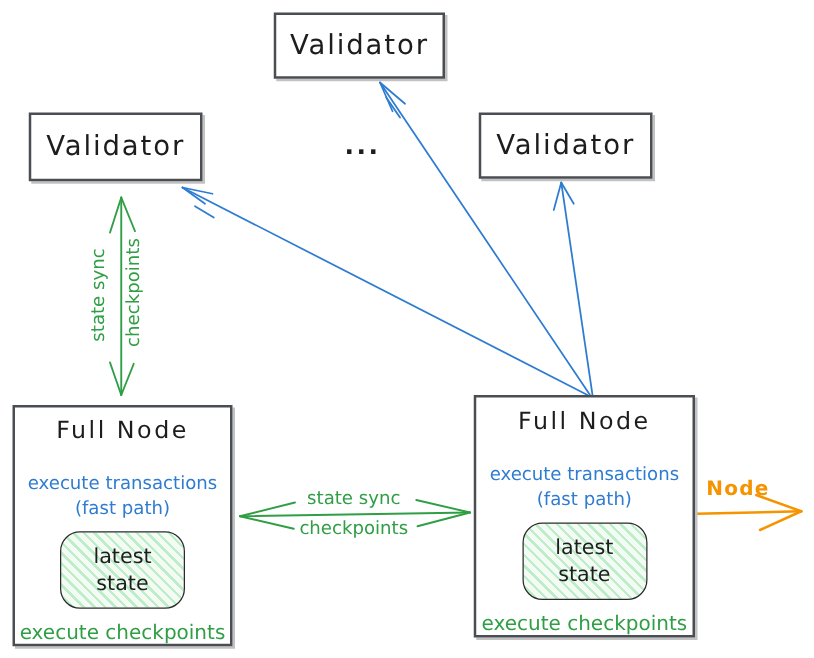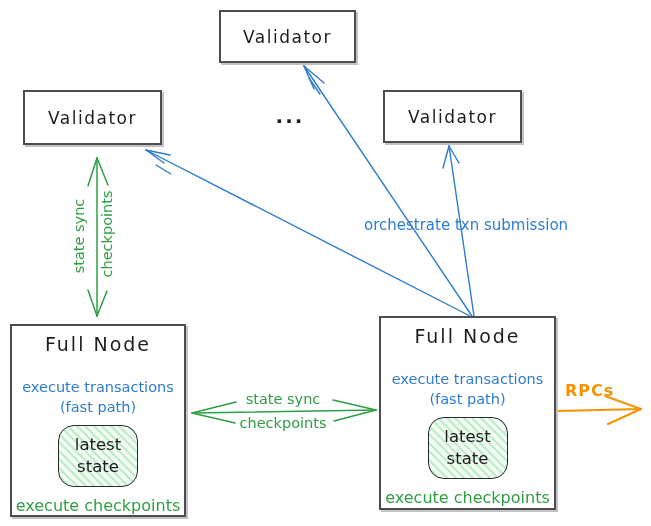--- a/index.html
+++ b/index.html
@@ -33,26 +33,27 @@
   svg.arrows .blue   { stroke: var(--blue);   stroke-width: 1.4; }
   svg.arrows .green  { stroke: var(--green);  stroke-width: 1.5; }
   svg.arrows .orange { stroke: var(--orange); stroke-width: 2; }
 
   .box {
     position: absolute;
     background: #ffffff;
     border: 2px solid var(--box-border);
     box-shadow: 2px 2px 0 var(--box-shadow);
     z-index: 2;
+    justify-content: center;
   }
   .validator {
     display: flex;
     align-items: center;
     justify-content: center;
-    font-size: 17px;
+    font-size: 22px;
     letter-spacing: 1.5px;
     color: var(--ink);
   }
   .v-top   { left: 219px; top: 10px;  width: 137px; height: 53px; }
   .v-left  { left: 23px;  top: 90px;  width: 139px; height: 55px; }
   .v-right { left: 383px; top: 90px;  width: 139px; height: 53px; }
 
   .ellipsis {
     position: absolute;
     left: 266px; top: 104px;
@@ -80,21 +81,21 @@
     color: var(--ink);
   }
   .fn-blue {
     font-size: 14.5px;
     line-height: 20px;
     color: var(--blue);
   }
   .fn-blue.first { margin-top: 22px; }
   .state-box {
     margin-top: 8px;
-    width: 80px;
+    width: 100px;
     height: 62px;
     border: 1.6px solid #2b2b2b;
     border-radius: 16px;
     display: flex;
     flex-direction: column;
     align-items: center;
     justify-content: center;
     font-size: 16.5px;
     line-height: 22px;
     color: var(--ink);
@@ -212,17 +213,16 @@
     </div>
     <div class="fn-footer">execute checkpoints</div>
   </div>
 
   <div class="lbl lbl-green rot vlab-1">state sync</div>
   <div class="lbl lbl-green rot vlab-2">checkpoints</div>
 
   <div class="lbl lbl-green mid-1">state sync</div>
   <div class="lbl lbl-green mid-2">checkpoints</div>
 
-  <div class="lbl lbl-blue orch">orchestrate txn submission</div>
-
-  <div class="lbl lbl-orange rpcs">RPCs</div>
+
+  <div class="lbl lbl-orange rpcs">Node</div>
 
 </div>
 
 </body></html>

